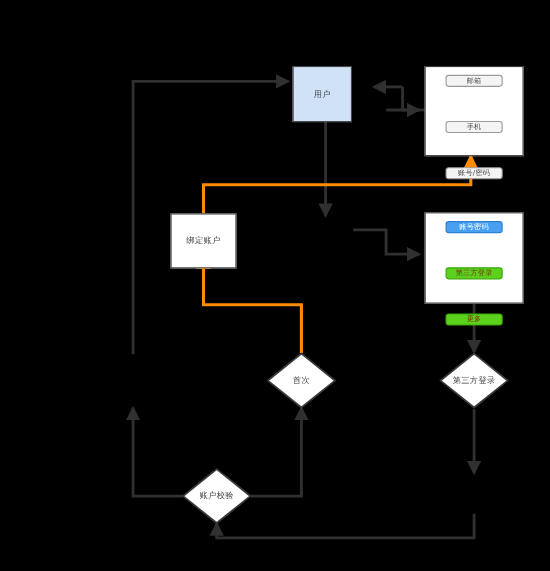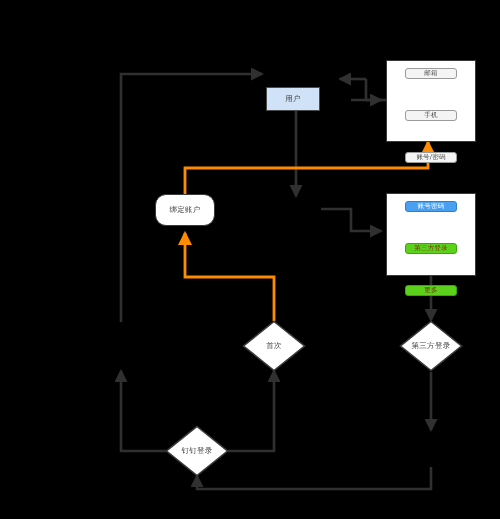--- a/index.html
+++ b/index.html
@@ -67,37 +67,37 @@
     </g>
 
     <g fill="none" stroke="#ff8c00" stroke-width="2.8" stroke-linejoin="miter">
 
       <path d="M274,321 L274,277 L185,277 L185,233" marker-end="url(#aorange)"></path>
 
       <path d="M185,194 L185,168 L428,168 L428,142" marker-end="url(#aorange)"></path>
     </g>
   </svg>
 
-  <div class="node rect user" style="left:266px;top:60px;width:54px;height:24px;margin-top:27px;">
+  <div class="node rect user" style="left:266px;top:60px;width:54px;height:51px;">
     <span>用户</span>
   </div>
 
   <div class="node group" style="left:386px;top:60px;width:90px;height:82px;">
     <div class="pill">
       <span>邮箱</span>
     </div>
     <div class="pill">
       <span>手机</span>
     </div>
     <div class="pill">
       <span>账号/密码</span>
     </div>
   </div>
 
-  <div class="node rect" style="left:155px;top:194px;width:60px;height:32px;border-radius:11px;">
+  <div class="node rect" style="left:155px;top:194px;width:60px;height:50px;">
     <span>绑定账户</span>
   </div>
 
 
   <div class="node group" style="left:386px;top:193px;width:90px;height:83px;">
     <div class="pill blue">
       <span>账号密码</span>
     </div>
     <div class="pill green">
       <span>第三方登录</span>
@@ -112,21 +112,21 @@
     <svg width="64" height="52">
       <polygon points="32,1.5 62.5,26 32,50.5 1.5,26" fill="#ffffff" stroke="#3a3a3a" stroke-width="1.6"></polygon>
     </svg>
     <span class="dlabel">首次</span>
   </div>
 
   <div class="diamond" style="left:165px;top:425px;width:64px;height:52px;">
     <svg width="64" height="52">
       <polygon points="32,1.5 62.5,26 32,50.5 1.5,26" fill="#ffffff" stroke="#3a3a3a" stroke-width="1.6"></polygon>
     </svg>
-    <span class="dlabel">钉钉登录</span>
+    <span class="dlabel">账户校验</span>
   </div>
 
   <div class="diamond" style="left:399px;top:320px;width:64px;height:52px;text-align:center;">
     <svg width="64" height="52">
       <polygon points="32,1.5 62.5,26 32,50.5 1.5,26" fill="#ffffff" stroke="#3a3a3a" stroke-width="1.6"></polygon>
     </svg>
     <span class="dlabel">第三方登录</span>
   </div>
 
 

